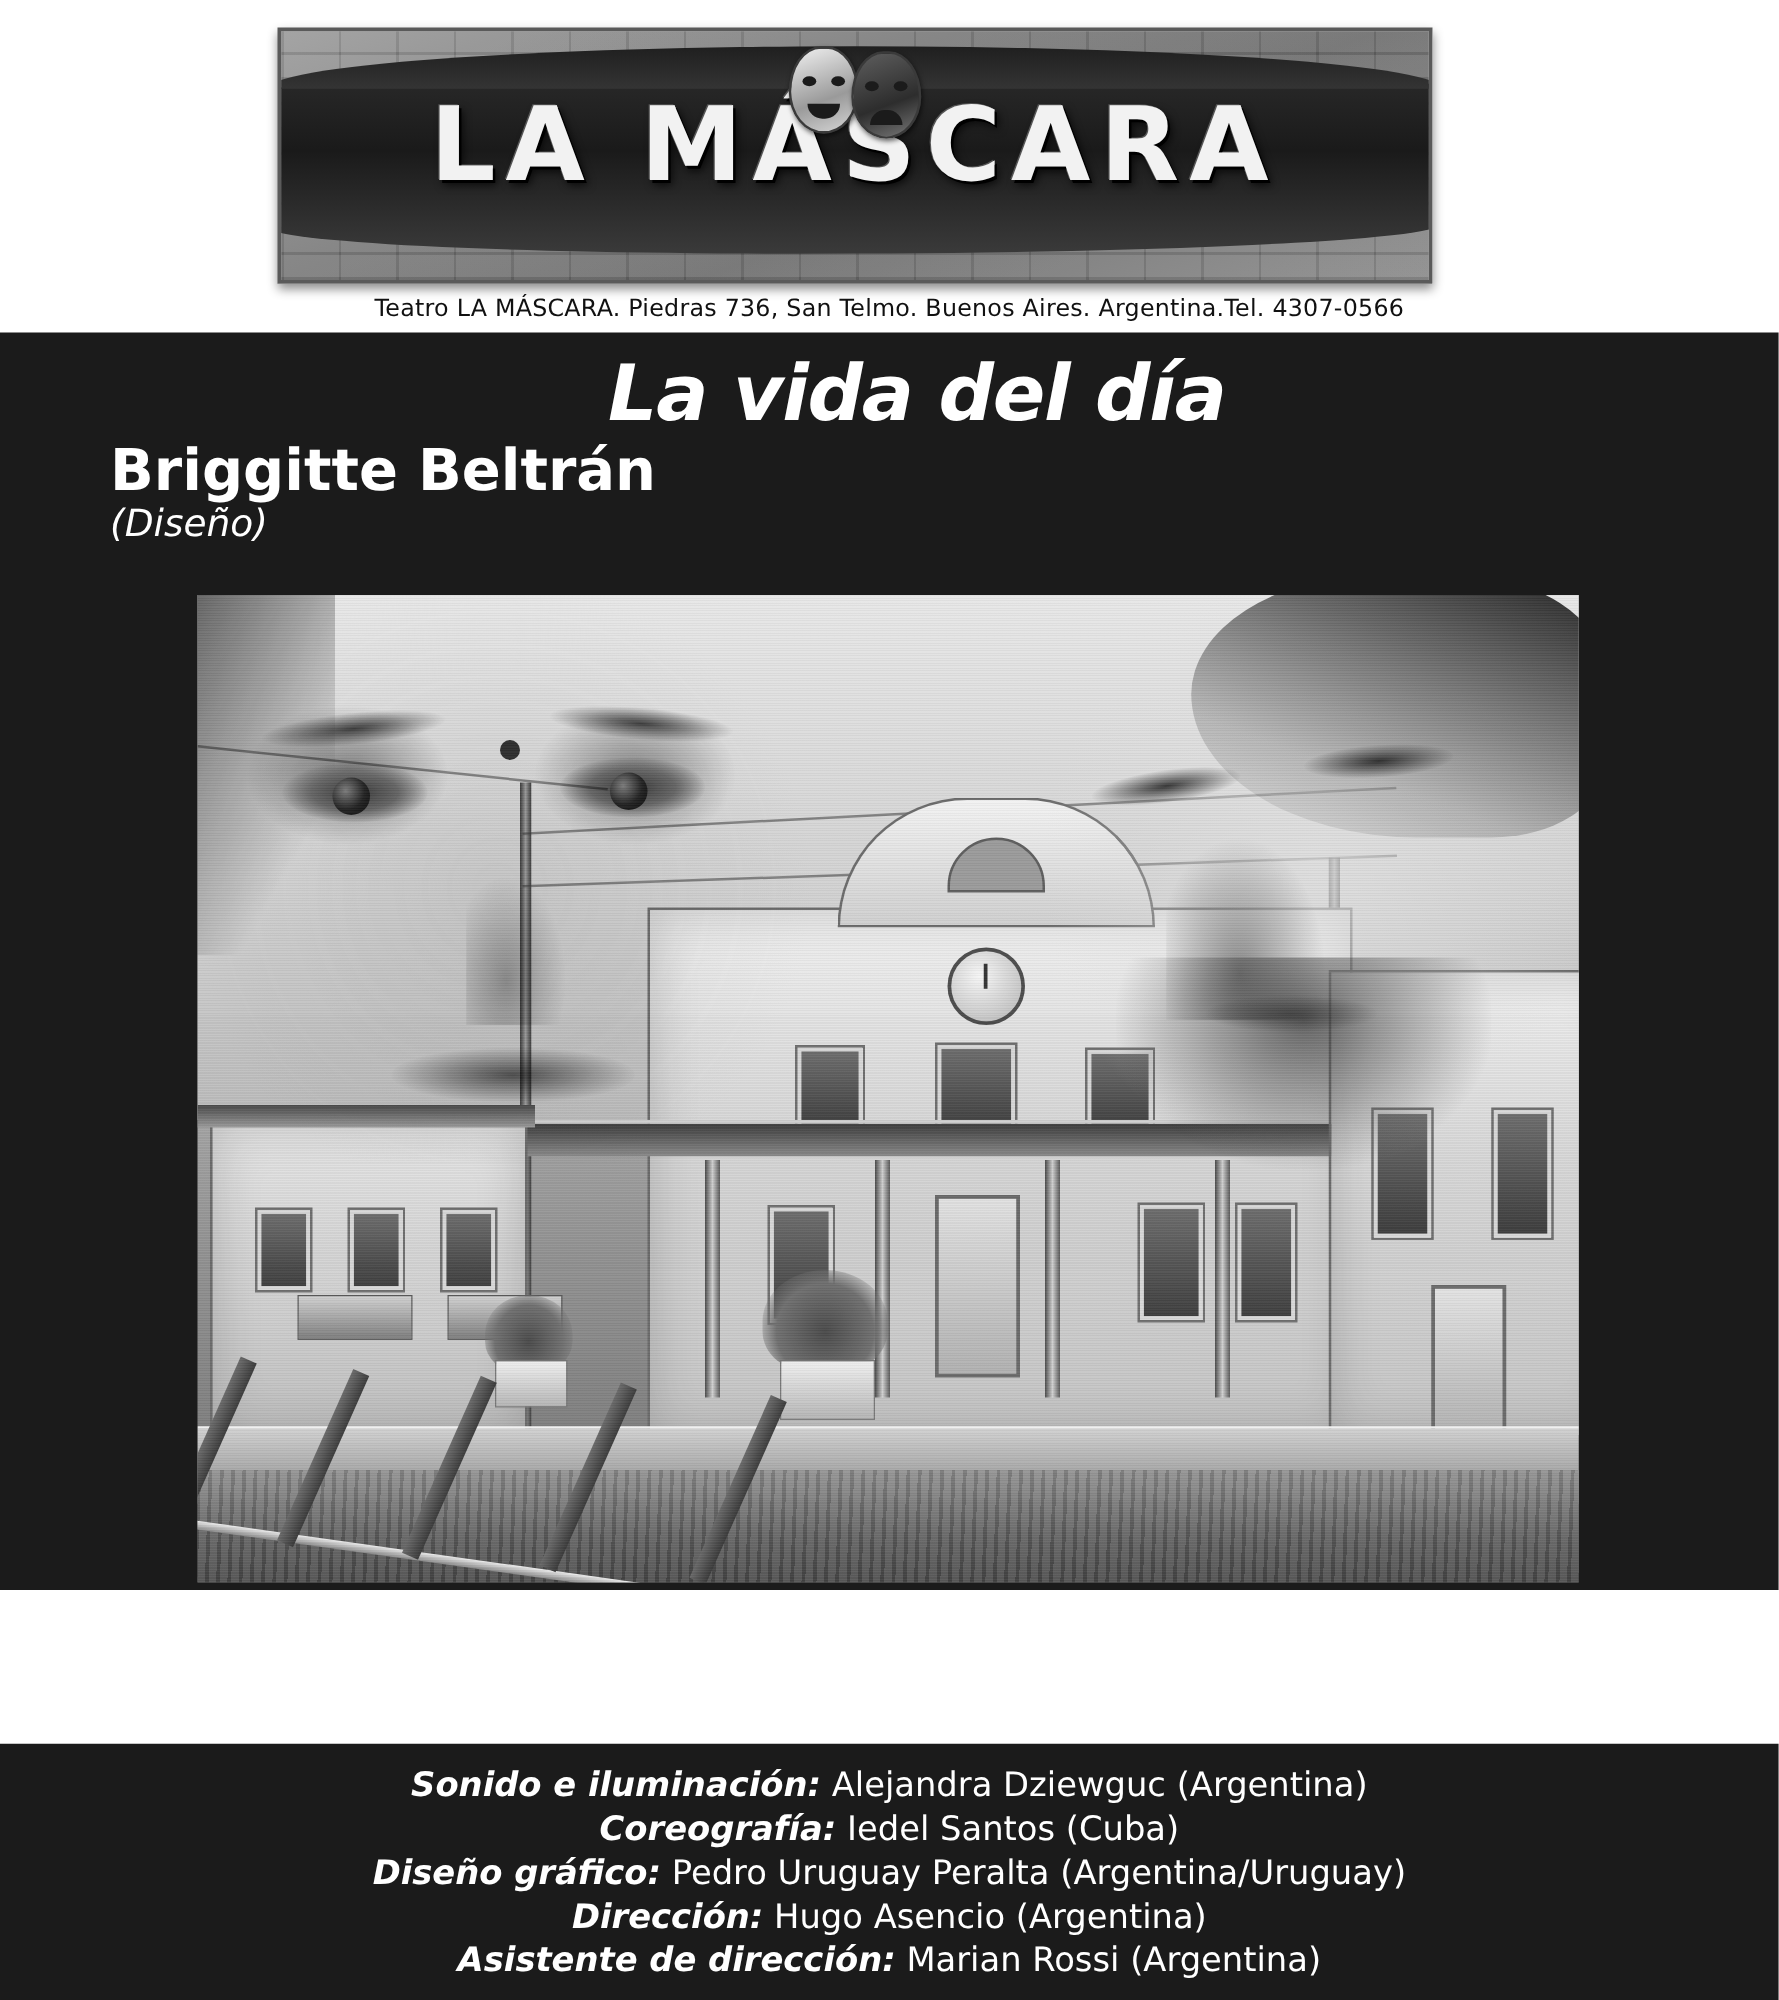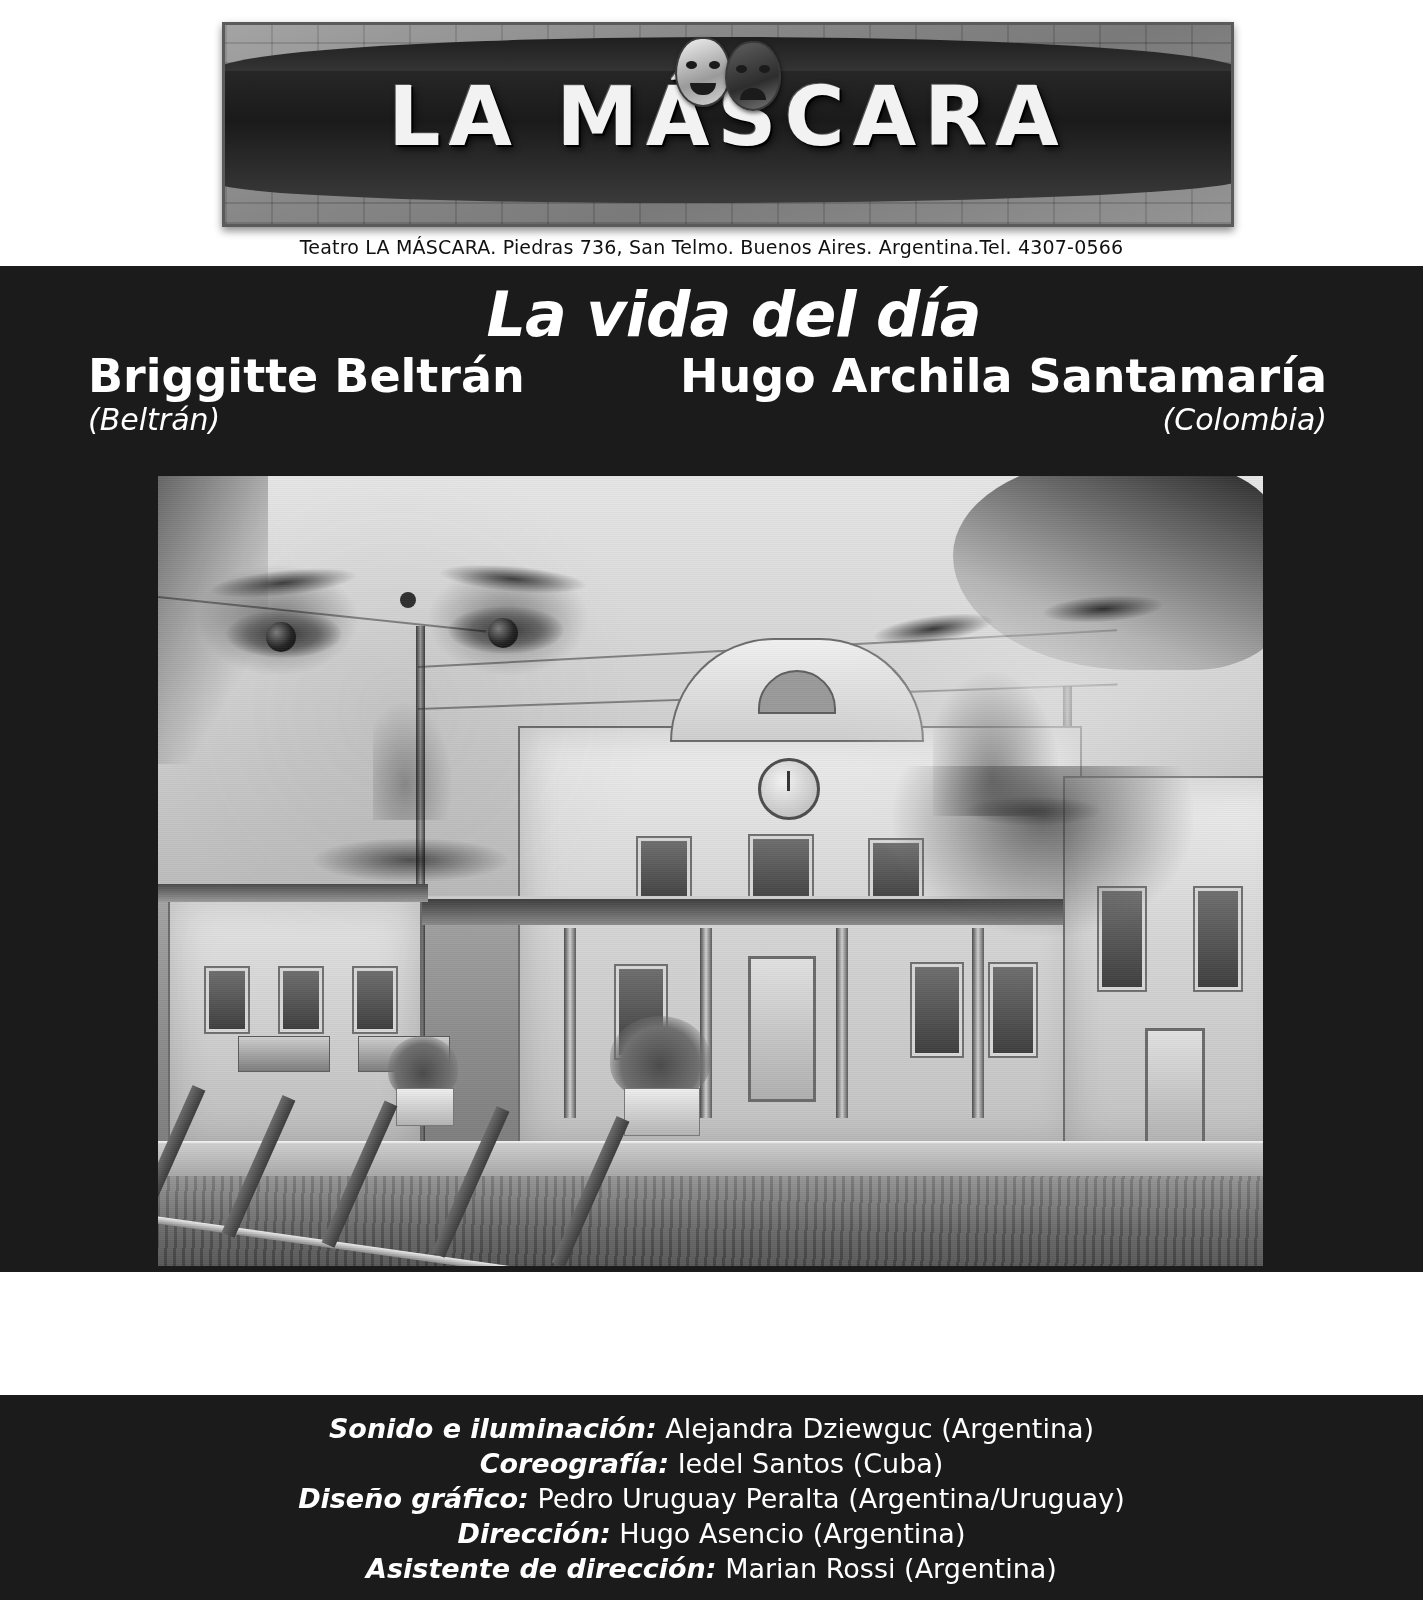--- a/index.html
+++ b/index.html
@@ -22,21 +22,21 @@
     padding-top: 22px;
     box-sizing: border-box;
   }
   .logo-wrap {
     width: 980px;
     margin: 0 auto;
     position: relative;
   }
   .logo-plate {
     position: relative;
-    width: 1012px;
+    width: 924px;
     height: 205px;
     border: 3px solid #5a5a5a;
     box-sizing: border-box;
     background:
       repeating-linear-gradient(0deg, rgba(0,0,0,0.10) 0px, rgba(0,0,0,0.10) 2px, rgba(255,255,255,0.05) 2px, rgba(255,255,255,0.05) 20px),
       repeating-linear-gradient(90deg, rgba(0,0,0,0.10) 0px, rgba(0,0,0,0.10) 2px, rgba(255,255,255,0.04) 2px, rgba(255,255,255,0.04) 46px),
       linear-gradient(160deg, #9b9b9b 0%, #7c7c7c 35%, #6d6d6d 60%, #8a8a8a 100%);
     box-shadow: 0 4px 8px rgba(0,0,0,0.45);
     overflow: hidden;
   }
@@ -477,25 +477,21 @@
     </div>
   </div>
   <div class="venue-line">Teatro LA MÁSCARA. Piedras 736, San Telmo. Buenos Aires. Argentina.Tel. 4307-0566</div>
 </div>
 
 <div class="title-block">
   <div class="play-title">La vida del día</div>
   <div class="cast-row">
     <div class="cast left">
       <div class="cast-name">Briggitte Beltrán</div>
-      <div class="cast-country">(Beltrán)</div>
-    </div>
-    <div class="cast right">
-      <div class="cast-name">Hugo Archila Santamaría</div>
-      <div class="cast-country">(Colombia)</div>
+      <div class="cast-country">(Diseño)</div>
     </div>
   </div>
 </div>
 
 <div class="photo-band">
   <div class="photo">
     <div class="sky"></div>
 
     <div class="pole" style="left:258px; top:150px; height:560px;"></div>
     <div class="pole" style="left:905px; top:210px; height:470px;"></div>

